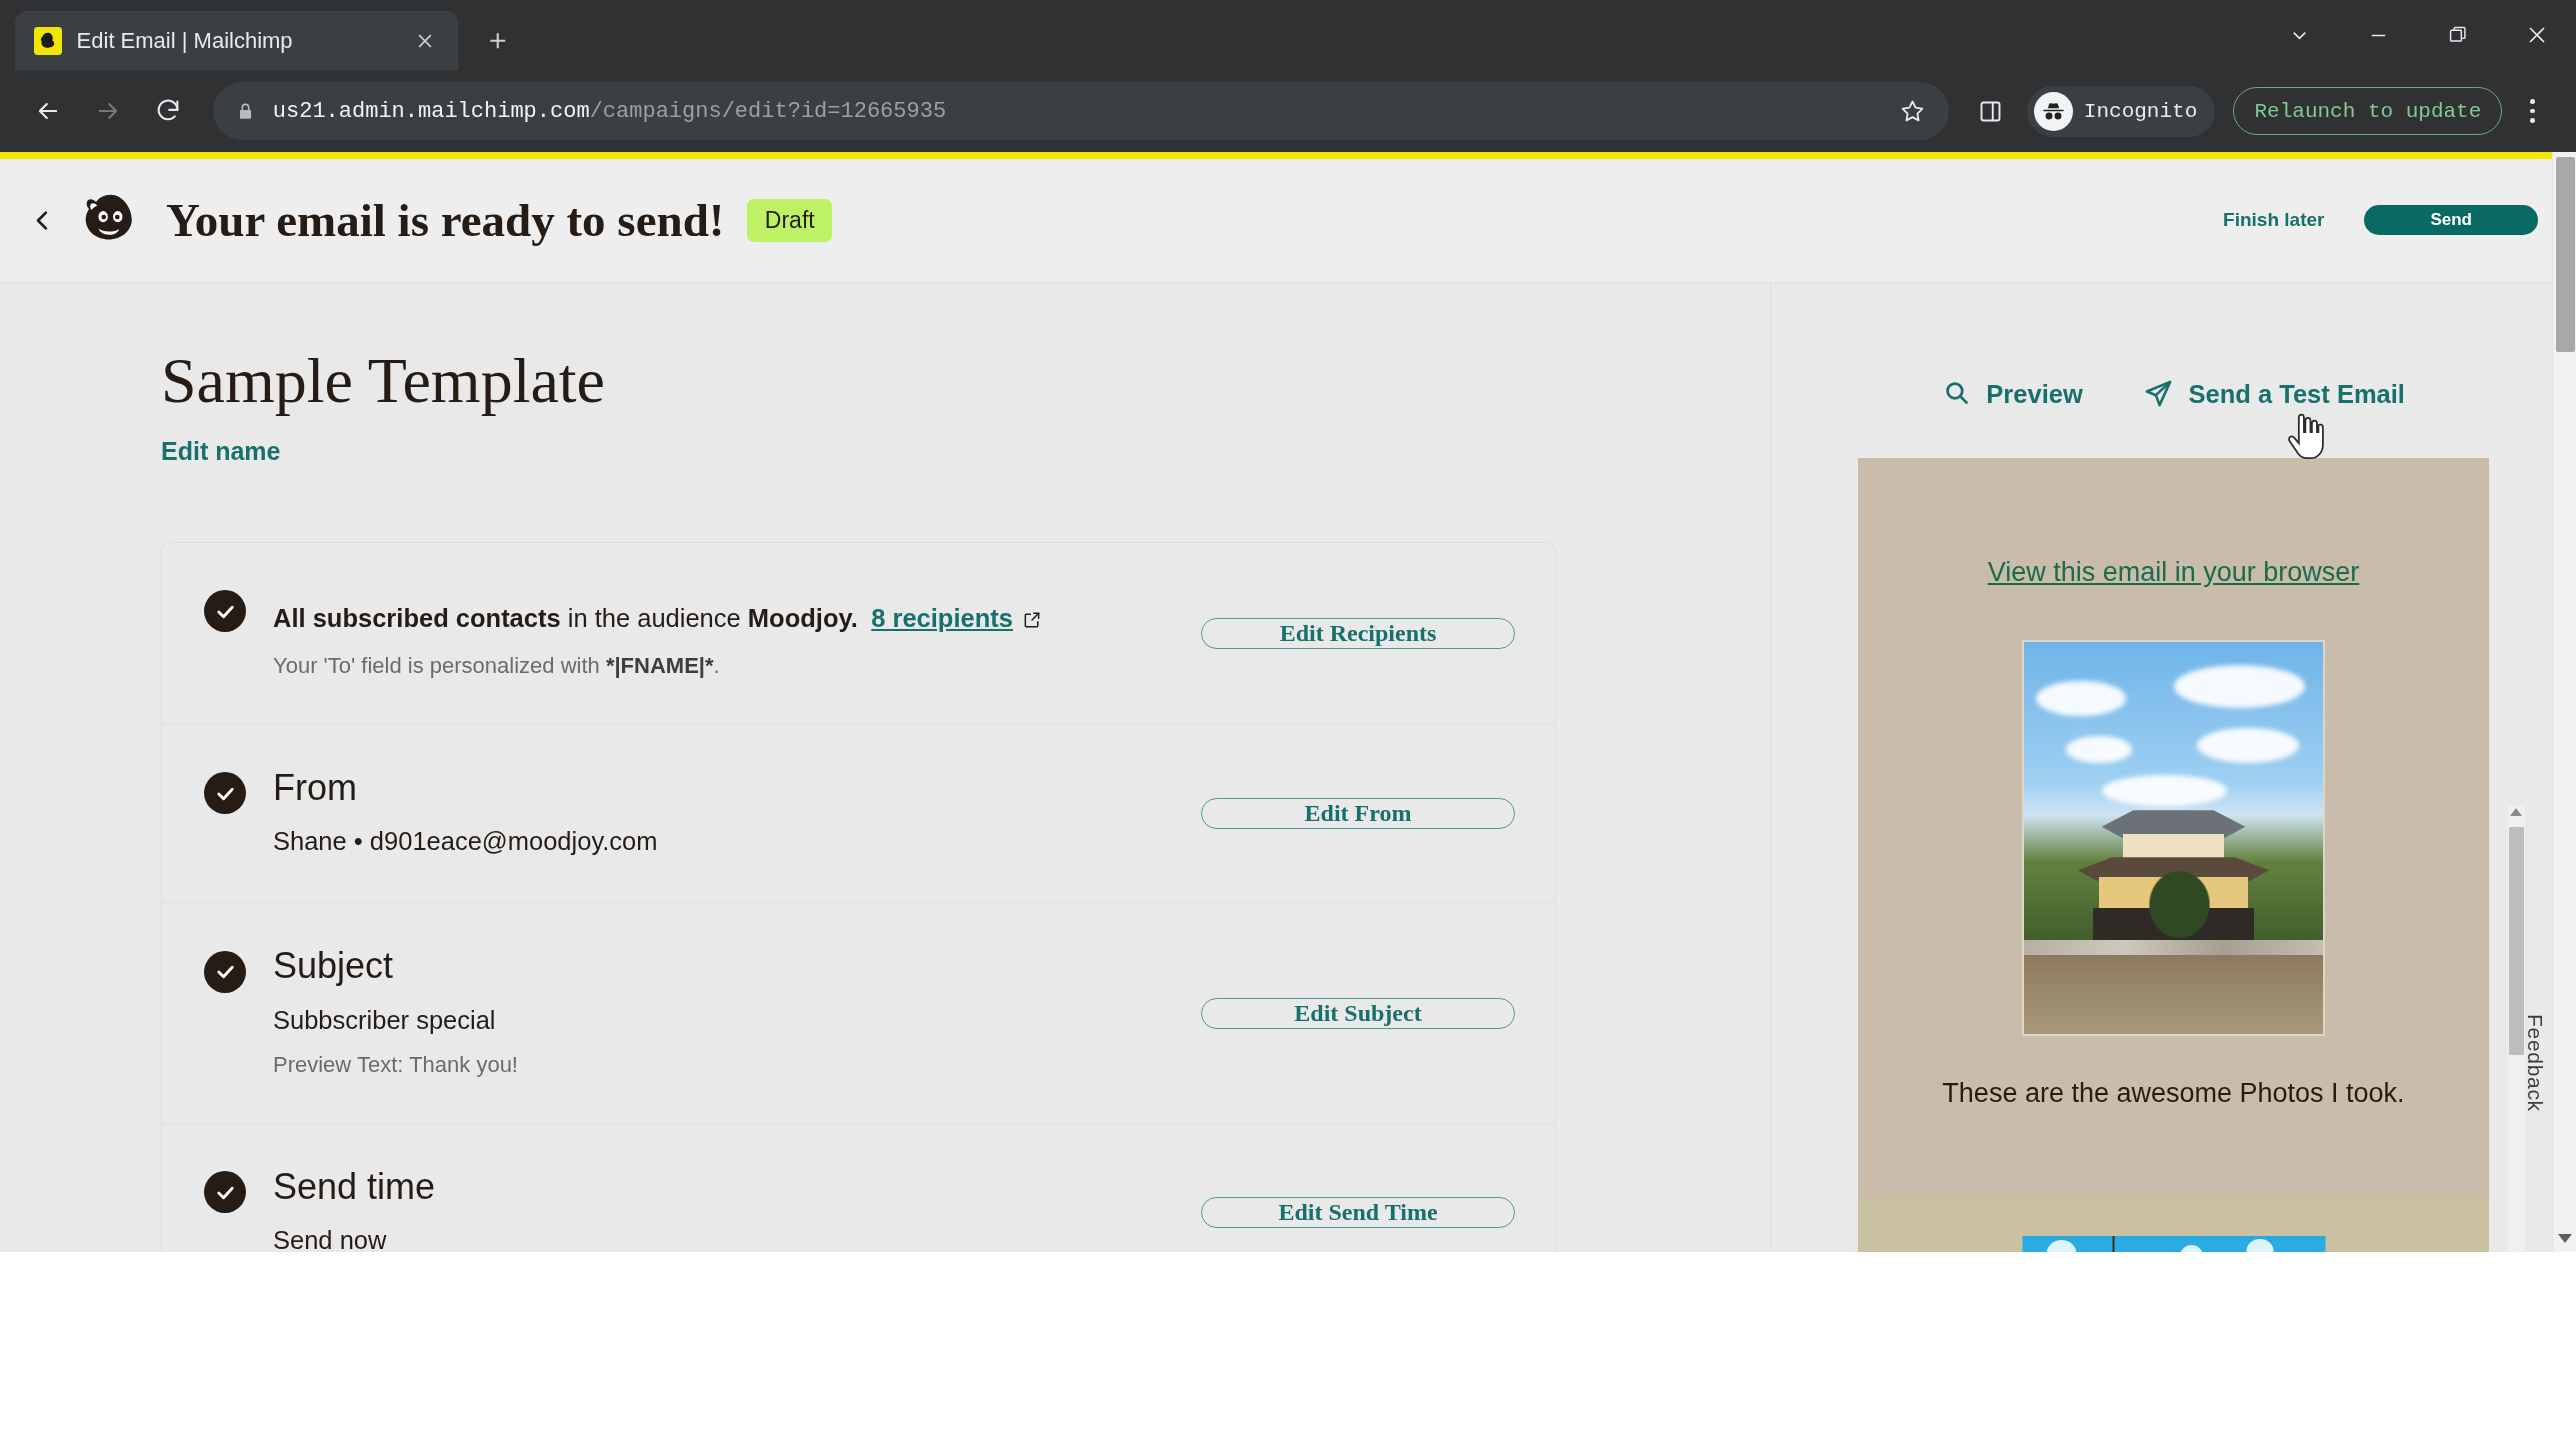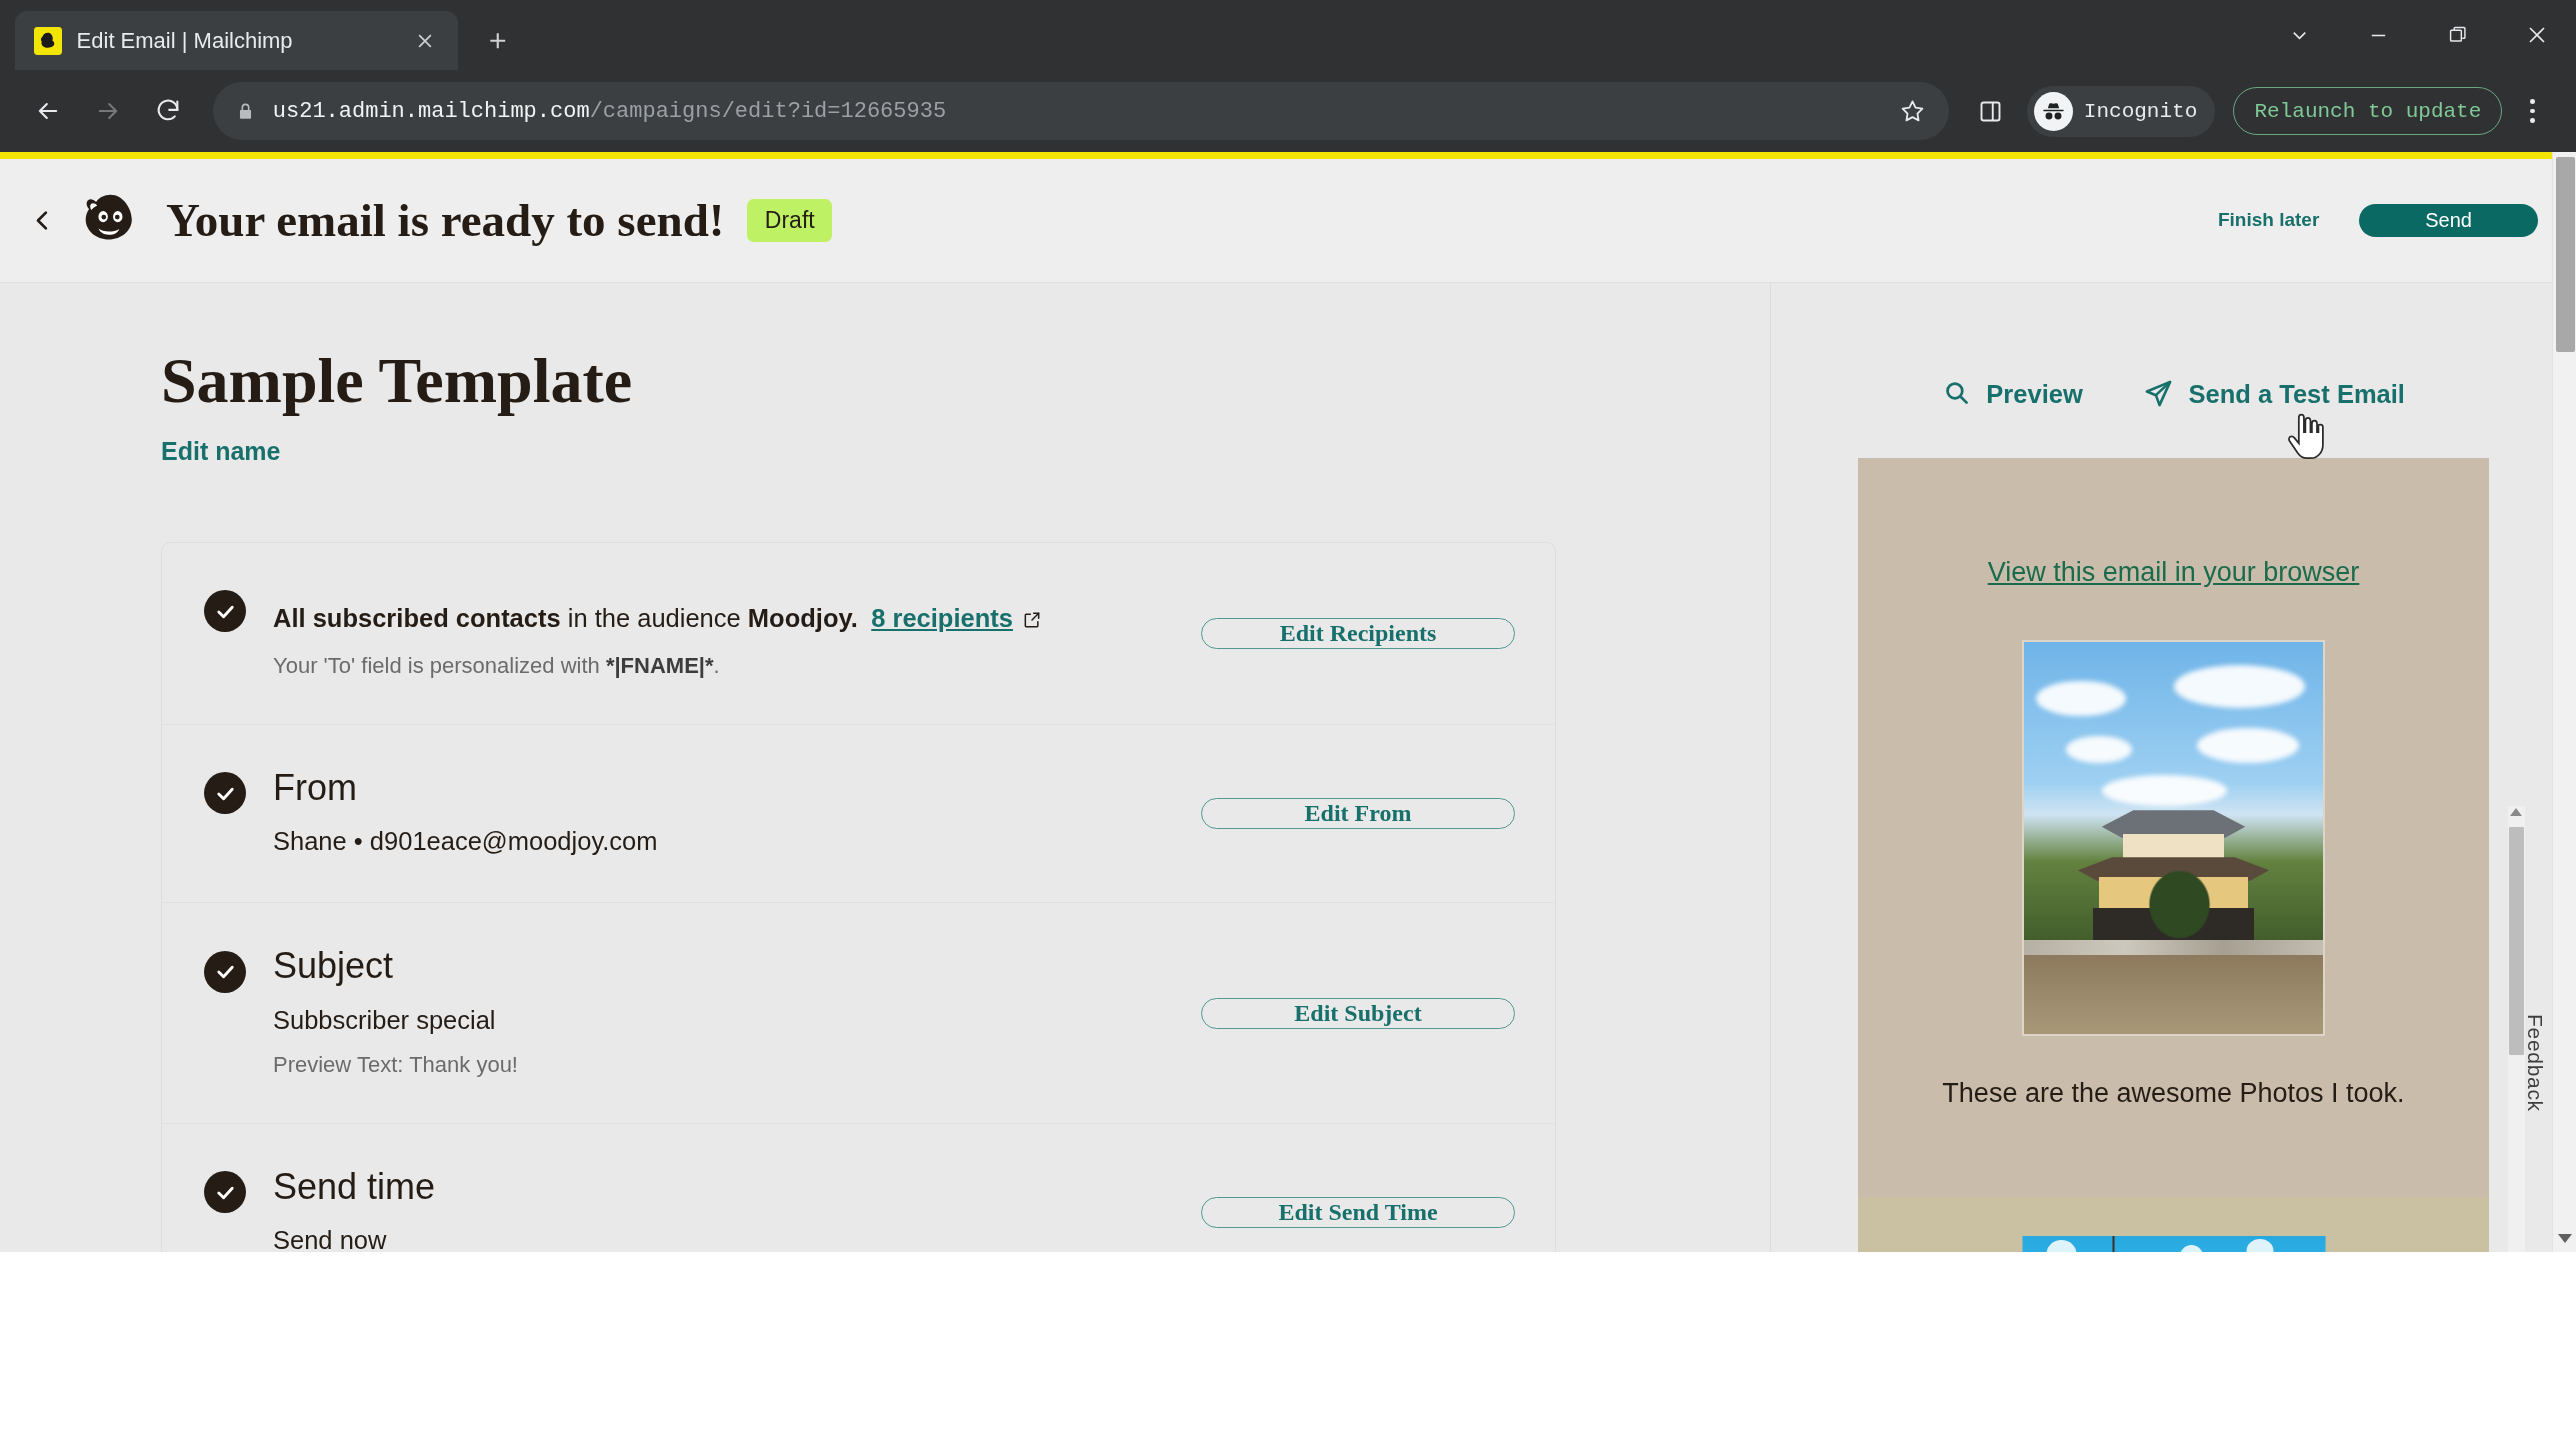--- a/index.html
+++ b/index.html
@@ -124,38 +124,38 @@
     font-size: 47px; font-weight: 700; color: #241c15;
     margin-left: 19px; white-space: nowrap;
   }
   .draft-badge {
     margin-left: 23px; background: #bef264; color: #241c15;
     border-radius: 6.7px; padding: 8px 17.4px; font-size: 23px;
   }
   .hdr-right { margin-left: auto; display: flex; align-items: center; gap: 40px; }
   .finish-later { color: #17706b; font-size: 19px; font-weight: 700; white-space: nowrap; }
   .send-btn {
-    background: #0a6a63; color: #ffffff; font-size: 20px; font-weight: 400;
+    background: #0a6a63; color: #ffffff; font-size: 17px; font-weight: 700;
     border: none; border-radius: 32px; padding: 5px 66px; cursor: pointer;
     font-family: "Liberation Sans", sans-serif;
   }
 
   .body-wrap { display: flex; height: calc(1449px - 70px - 82px - 6.7px - 125px); }
 
   
   .left-col {
     width: 1771px; background: #e9e9e9; padding: 64px 0 0 161px;
     overflow: hidden; position: relative;
   }
   .left-col::after {
     content:""; position:absolute; right:0; top:0; bottom:0; width:0.7px; background:#dcdcdc;
   }
   .tmpl-title {
     font-family: "Liberation Serif", serif;
-    font-size: 64px; font-weight: 700; color: #241c15; line-height: 1.05;
+    font-size: 64px; font-weight: 400; color: #241c15; line-height: 1.05;
   }
   .edit-name {
     display: inline-block; margin-top: 23px;
     color: #17706b; font-size: 25px; font-weight: 700;
   }
 
   .card {
     margin-top: 76px; margin-right: 215px;
     background: #e9e9e9; border: 0.7px solid #dedede; border-radius: 9.4px;
   }

